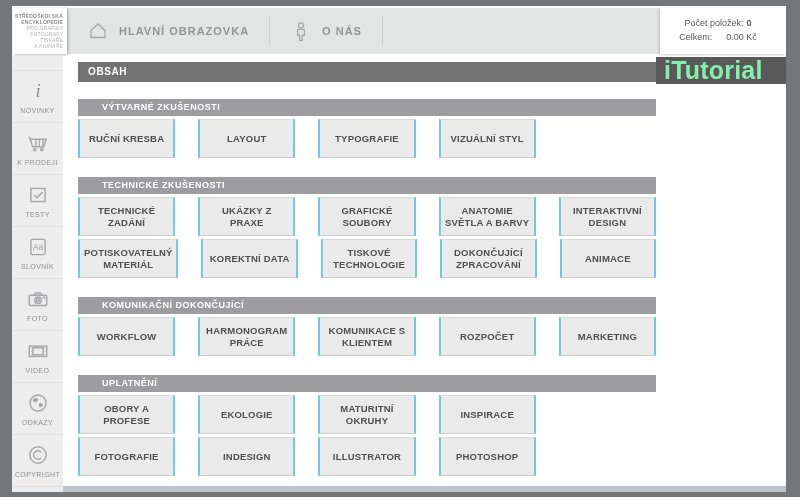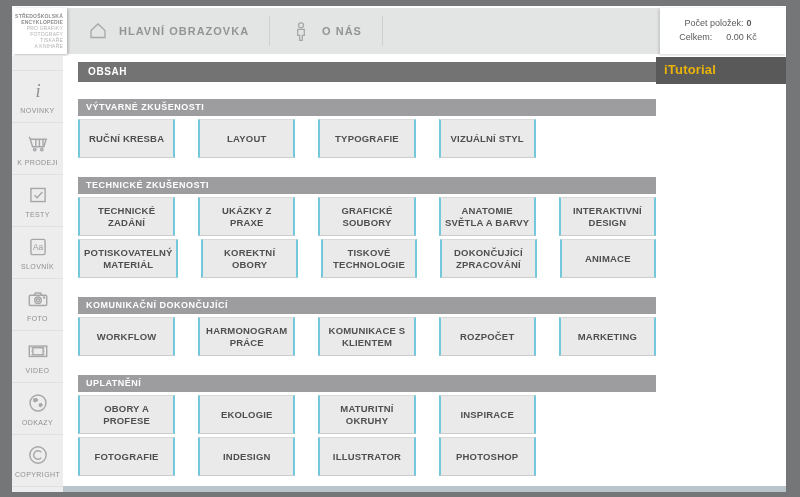--- a/index.html
+++ b/index.html
@@ -36,26 +36,26 @@
   .icon{display:inline-block;}
   .icon svg{display:block;width:100%;height:100%;stroke:#a7a7a9;fill:none;stroke-width:1.3;}
   .side-item .icon{width:24px;height:24px;}
 
   
   .main{position:absolute;left:51px;top:50px;width:723px;height:436px;background:#ffffff;}
   .obsah-bar{position:absolute;left:15px;top:6px;width:578px;height:20px;line-height:20px;
              color:#ffffff;font-size:10px;font-weight:bold;letter-spacing:.6px;
              padding-left:10px;box-sizing:border-box;}
   .brand-box{position:absolute;left:593px;top:1px;width:130px;height:27px;line-height:26px;
-             color:#eab308;font-size:13px;font-weight:bold;padding-left:8px;box-sizing:border-box;
+             color:#86efac;font-size:25px;font-weight:bold;padding-left:8px;box-sizing:border-box;
              letter-spacing:.2px;}
   .sections{position:absolute;left:15px;top:43px;width:578px;}
   .section{margin-bottom:19px;}
   .section-header{height:17px;line-height:17px;background:#9d9d9f;color:#ffffff;
-                  font-size:9px;font-weight:bold;letter-spacing:.5px;padding-left:8px;
+                  font-size:9px;font-weight:bold;letter-spacing:.5px;padding-left:24px;
                   margin-bottom:3px;}
   .btn-row{display:grid;grid-template-columns:repeat(5,1fr);column-gap:23px;margin-bottom:3px;}
   .tile-btn{height:39px;background:#eaeaea;border:none;
             border-left:2px solid #74c8dc;border-right:2px solid #74c8dc;
             border-top:1px solid #d9d9d9;border-bottom:1px solid #cccccc;
             font-family:"Liberation Sans",sans-serif;font-size:9.5px;font-weight:bold;
             color:#4f4f51;letter-spacing:.2px;line-height:1.25;padding:2px 4px;cursor:pointer;}
   .footer-strip{position:absolute;left:0;bottom:0;width:723px;height:6px;background:#b9c5cb;}
 </style>
 </head>
@@ -199,21 +199,21 @@
             <div class="section-header">TECHNICKÉ ZKUŠENOSTI</div>
             <div class="btn-row">
               <button class="tile-btn">TECHNICKÉ ZADÁNÍ</button>
               <button class="tile-btn">UKÁZKY Z PRAXE</button>
               <button class="tile-btn">GRAFICKÉ SOUBORY</button>
               <button class="tile-btn">ANATOMIE SVĚTLA A BARVY</button>
               <button class="tile-btn">INTERAKTIVNÍ DESIGN</button>
             </div>
             <div class="btn-row">
               <button class="tile-btn">POTISKOVATELNÝ MATERIÁL</button>
-              <button class="tile-btn">KOREKTNÍ OBORY</button>
+              <button class="tile-btn">KOREKTNÍ DATA</button>
               <button class="tile-btn">TISKOVÉ TECHNOLOGIE</button>
               <button class="tile-btn">DOKONČUJÍCÍ ZPRACOVÁNÍ</button>
               <button class="tile-btn">ANIMACE</button>
             </div>
           </section>
           <section class="section">
             <div class="section-header">KOMUNIKAČNÍ DOKONČUJÍCÍ</div>
             <div class="btn-row">
               <button class="tile-btn">WORKFLOW</button>
               <button class="tile-btn">HARMONOGRAM PRÁCE</button>

